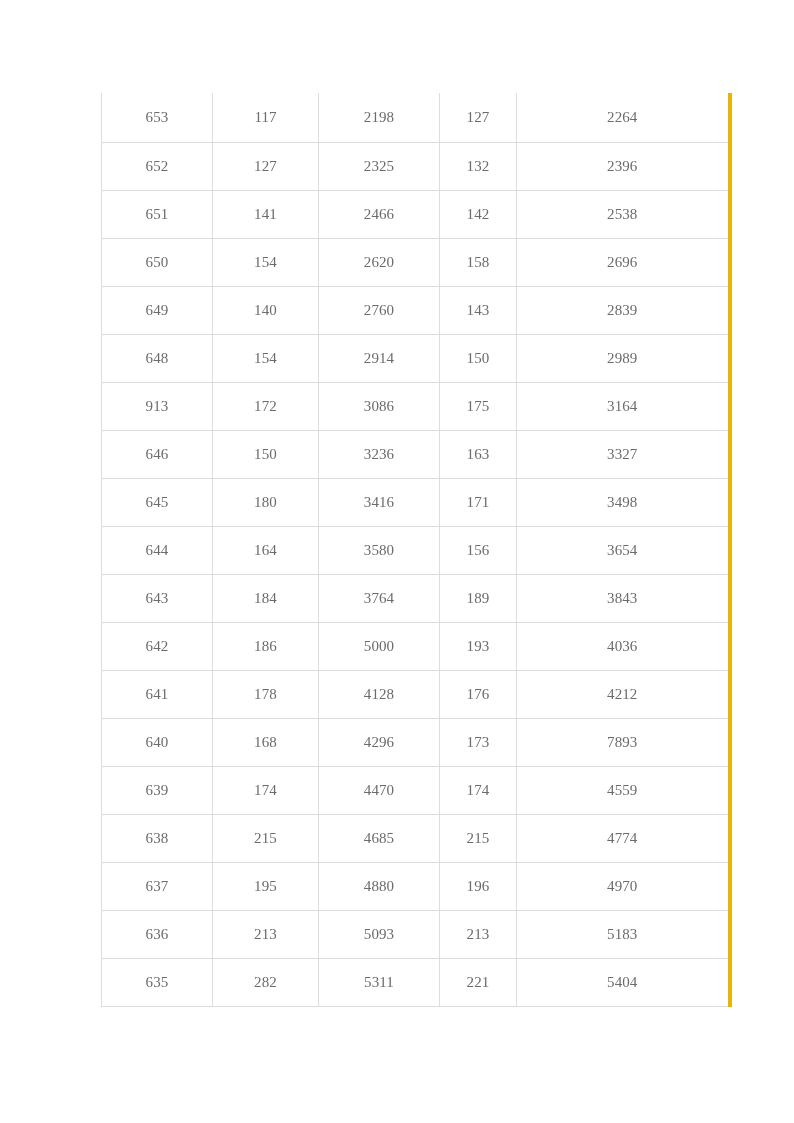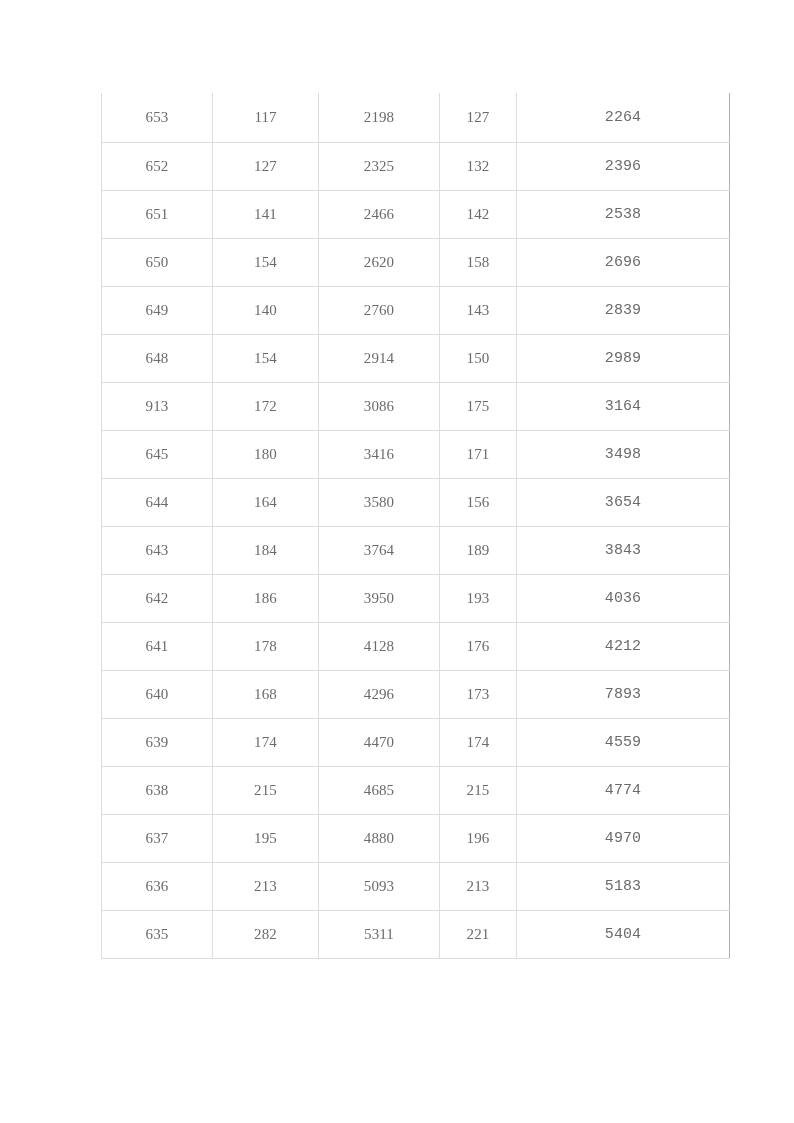--- a/index.html
+++ b/index.html
@@ -50,22 +50,21 @@
     text-align: center;
     vertical-align: middle;
     height: 47px;
     padding: 0 4px;
     font-weight: 400;
     letter-spacing: 0.1px;
   }
 
   
   table.data-table td.cell-last {
-    border-right: 1px solid #eab308;
-    font-family: Liberation Mono, monospace;
+    border-right: 4px solid #eab308;
   }
 
   
   table.data-table tr.row-first td {
     height: 49px;
   }
 
   
   col.col-1 { width: 111px; }
   col.col-2 { width: 106px; }
@@ -130,20 +129,27 @@
             <td class="cell-last">2989</td>
           </tr>
           <tr>
             <td>913</td>
             <td>172</td>
             <td>3086</td>
             <td>175</td>
             <td class="cell-last">3164</td>
           </tr>
           <tr>
+            <td>646</td>
+            <td>150</td>
+            <td>3236</td>
+            <td>163</td>
+            <td class="cell-last">3327</td>
+          </tr>
+          <tr>
             <td>645</td>
             <td>180</td>
             <td>3416</td>
             <td>171</td>
             <td class="cell-last">3498</td>
           </tr>
           <tr>
             <td>644</td>
             <td>164</td>
             <td>3580</td>
@@ -153,21 +159,21 @@
           <tr>
             <td>643</td>
             <td>184</td>
             <td>3764</td>
             <td>189</td>
             <td class="cell-last">3843</td>
           </tr>
           <tr>
             <td>642</td>
             <td>186</td>
-            <td>3950</td>
+            <td>5000</td>
             <td>193</td>
             <td class="cell-last">4036</td>
           </tr>
           <tr>
             <td>641</td>
             <td>178</td>
             <td>4128</td>
             <td>176</td>
             <td class="cell-last">4212</td>
           </tr>

